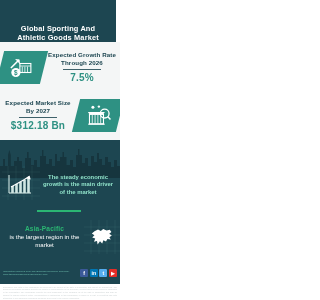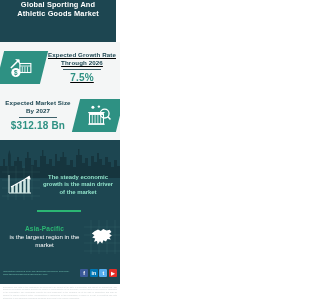--- a/index.html
+++ b/index.html
@@ -6,37 +6,37 @@
   body{
     width:120px;height:300px;overflow:hidden;
     font-family:"Liberation Sans","DejaVu Sans",sans-serif;
     background:#ffffff;
   }
   .poster{position:relative;width:120px;height:300px;overflow:hidden;background:#fff;}
 
   
   .header{
     position:absolute;left:0;top:0;width:116px;height:42px;
-    background:#1d4651;display:flex;align-items:flex-start;justify-content:center;
+    background:#1d4651;display:flex;align-items:flex-end;justify-content:center;
   }
   .header-title{
     color:#ffffff;font-size:7.4px;font-weight:bold;line-height:9.2px;
     text-align:center;letter-spacing:.15px;padding:0 7px;
   }
 
   
   .light-band{
     position:absolute;left:0;top:42px;width:120px;height:98px;
     background:#f4f6f6;
   }
   .stat-row{
     position:absolute;left:0;width:120px;height:46px;
     display:flex;align-items:center;
   }
-  .stat-row.row1{top:2px;text-decoration:underline;}
+  .stat-row.row1{top:2px;}
   .stat-row.row2{top:50px;}
 
   .para-icon{
     width:44px;height:33px;flex:0 0 44px;
     background:#2e9183;
     transform:skewX(-14deg);
     display:flex;align-items:center;justify-content:center;
     position:relative;
   }
   .para-icon .glyph{transform:skewX(14deg);display:block;line-height:0;}

